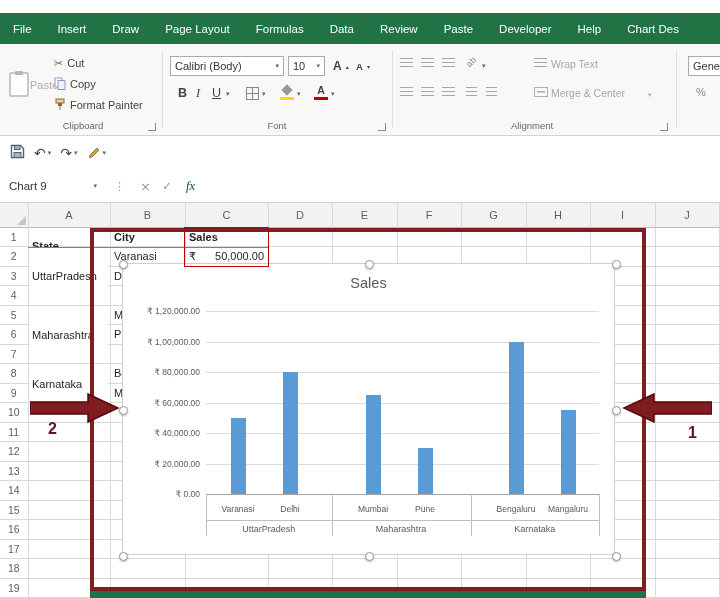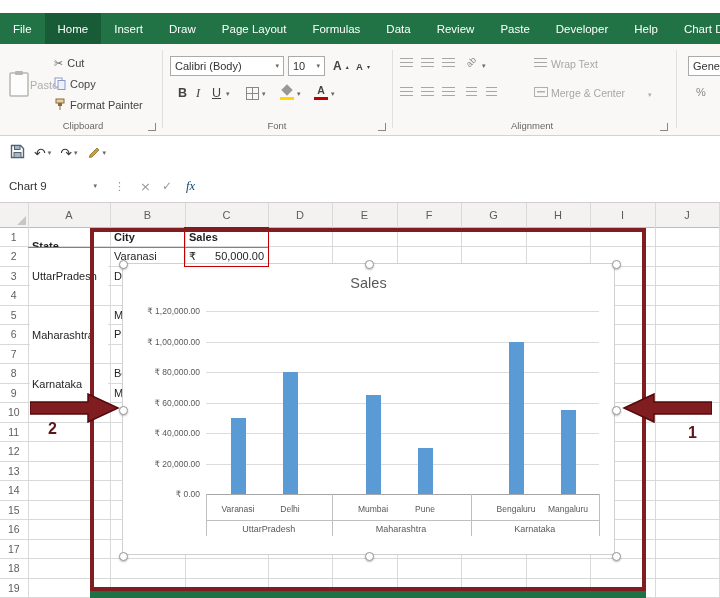--- a/index.html
+++ b/index.html
@@ -75,21 +75,20 @@
 .arrow-label{position:absolute;z-index:9;font-size:16px;font-weight:bold;color:#5f1519;}
 .status-strip{position:absolute;left:90px;top:591px;width:556px;height:7px;background:#1e7145;z-index:4;}
 </style>
 </head>
 <body>
 
 <div style="position:absolute;inset:0;">
 
   <div class="tab-bar" id="tab-bar">
       <div class="tab">File</div>
-      <div class="tab active">Home</div>
       <div class="tab">Insert</div>
       <div class="tab">Draw</div>
       <div class="tab">Page Layout</div>
       <div class="tab">Formulas</div>
       <div class="tab">Data</div>
       <div class="tab">Review</div>
       <div class="tab">Paste</div>
       <div class="tab">Developer</div>
       <div class="tab">Help</div>
       <div class="tab">Chart Des</div>

